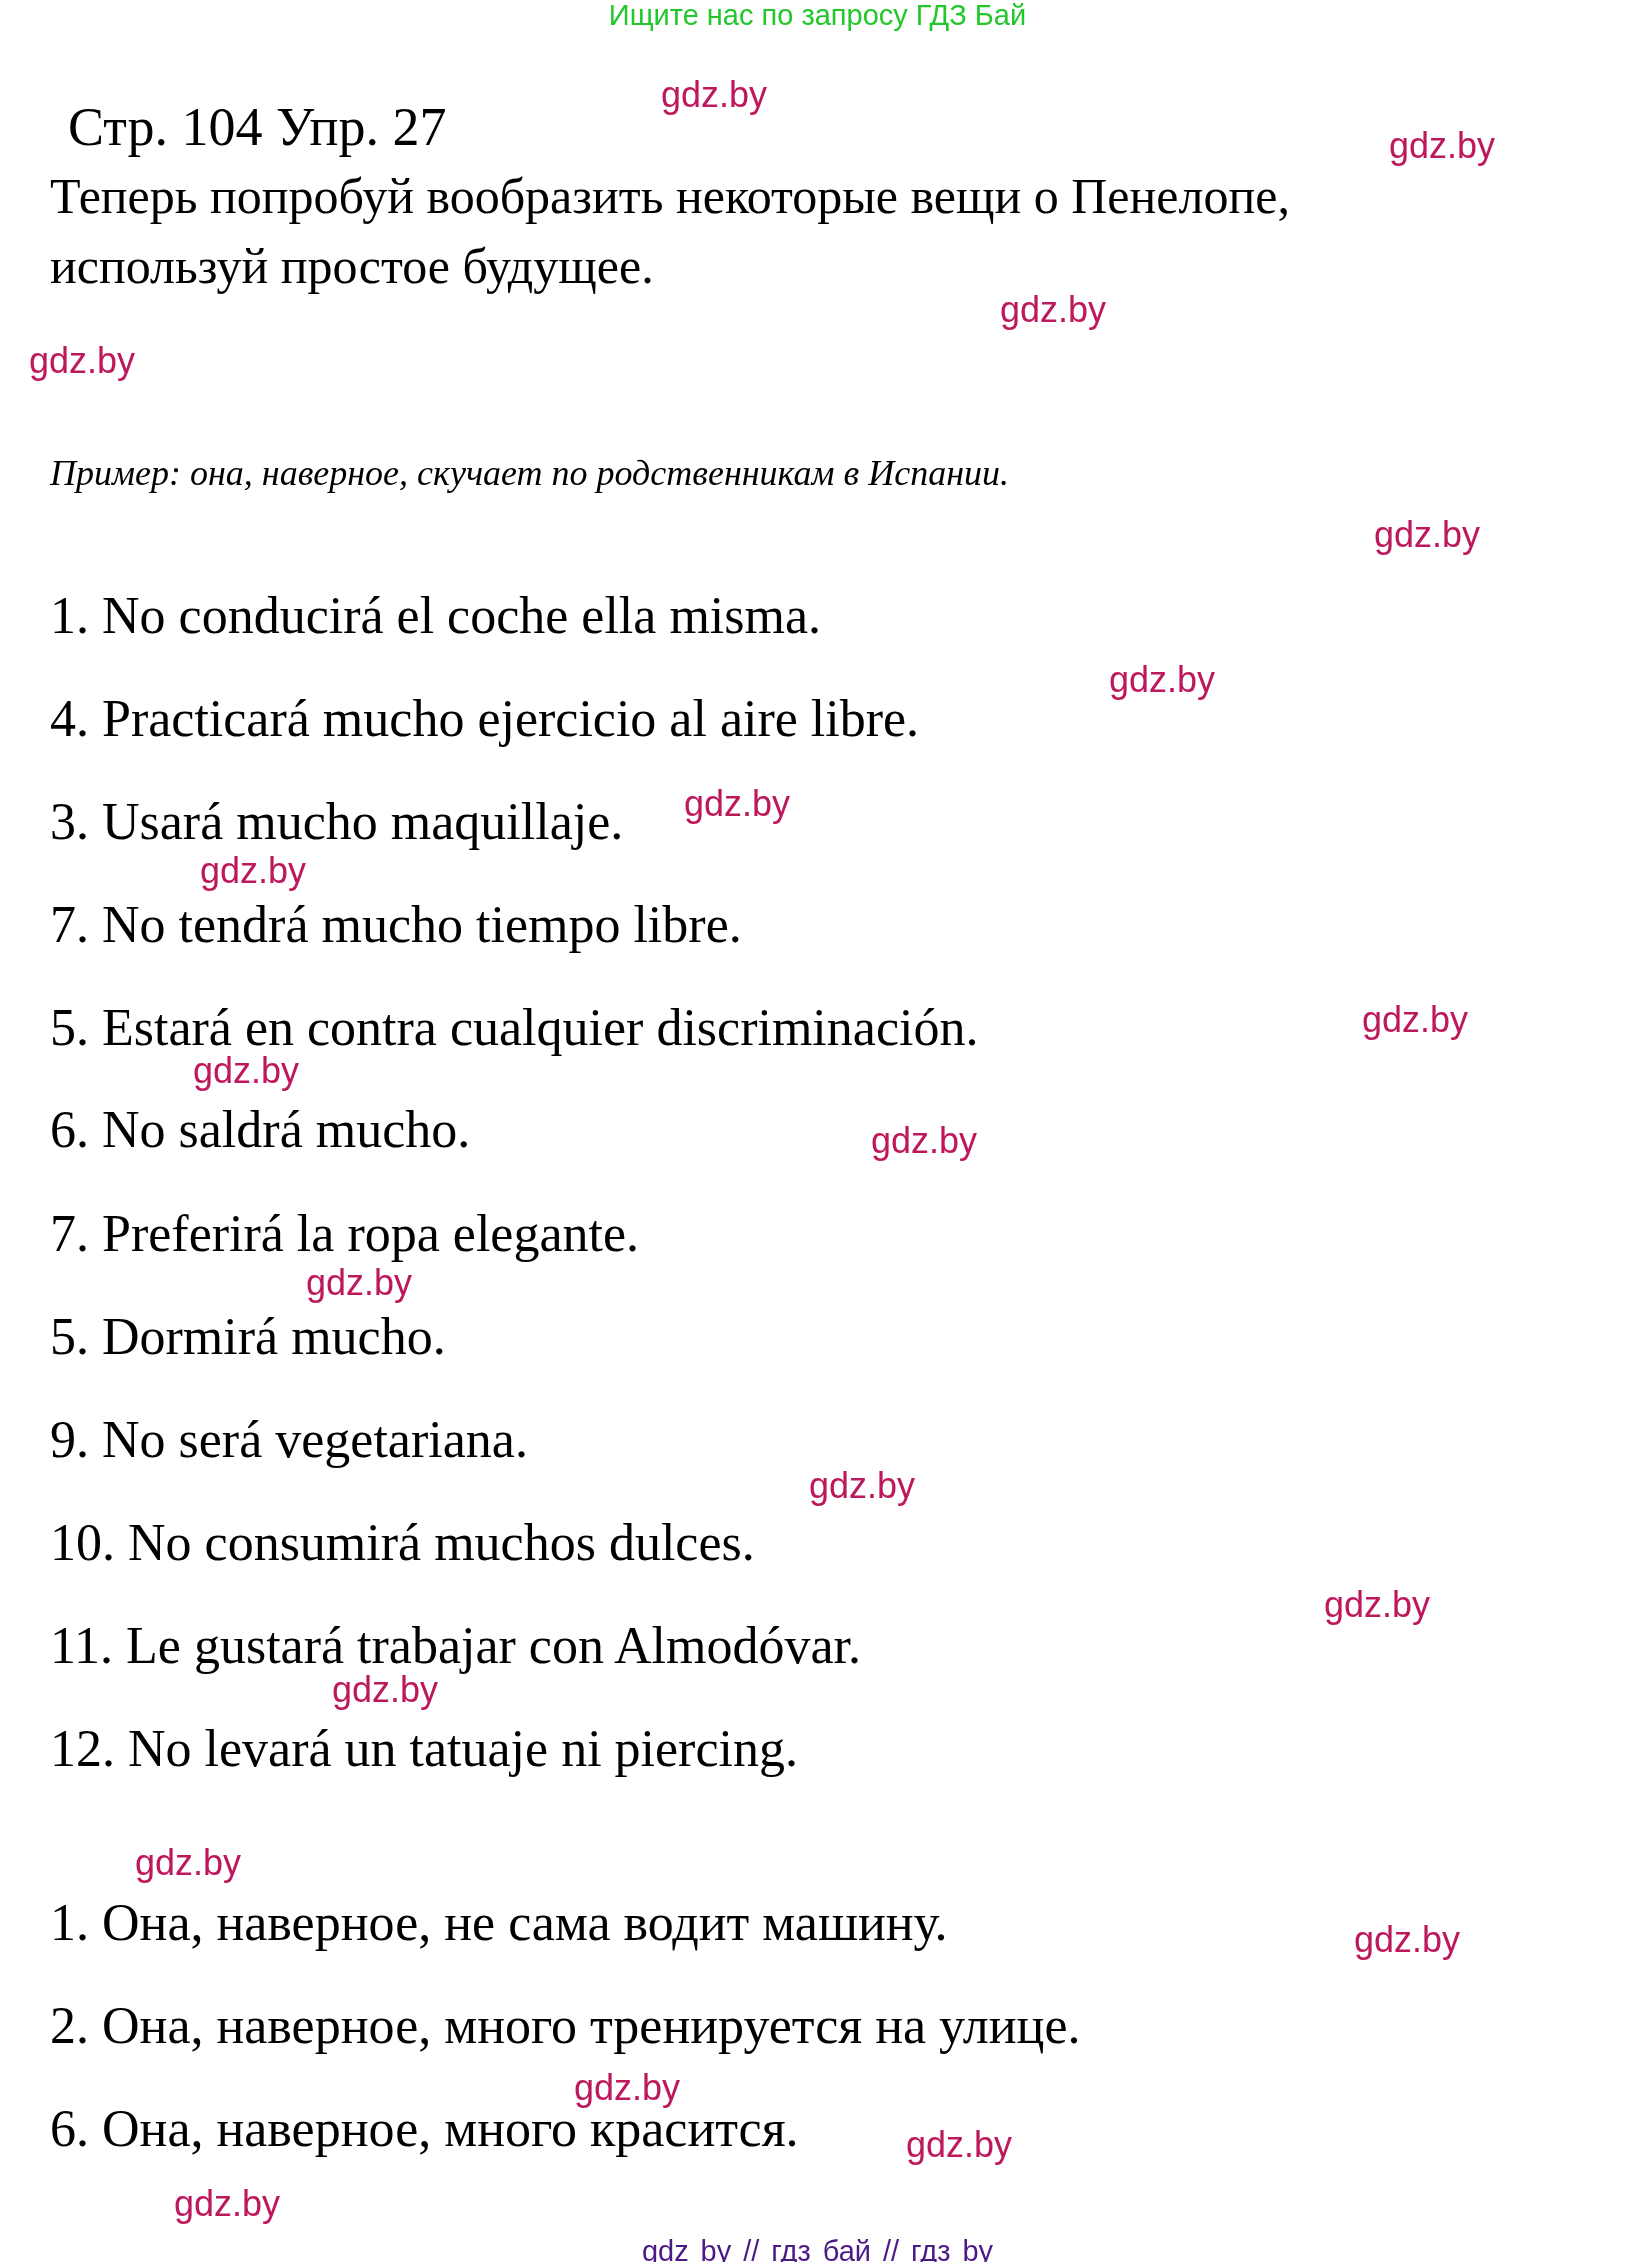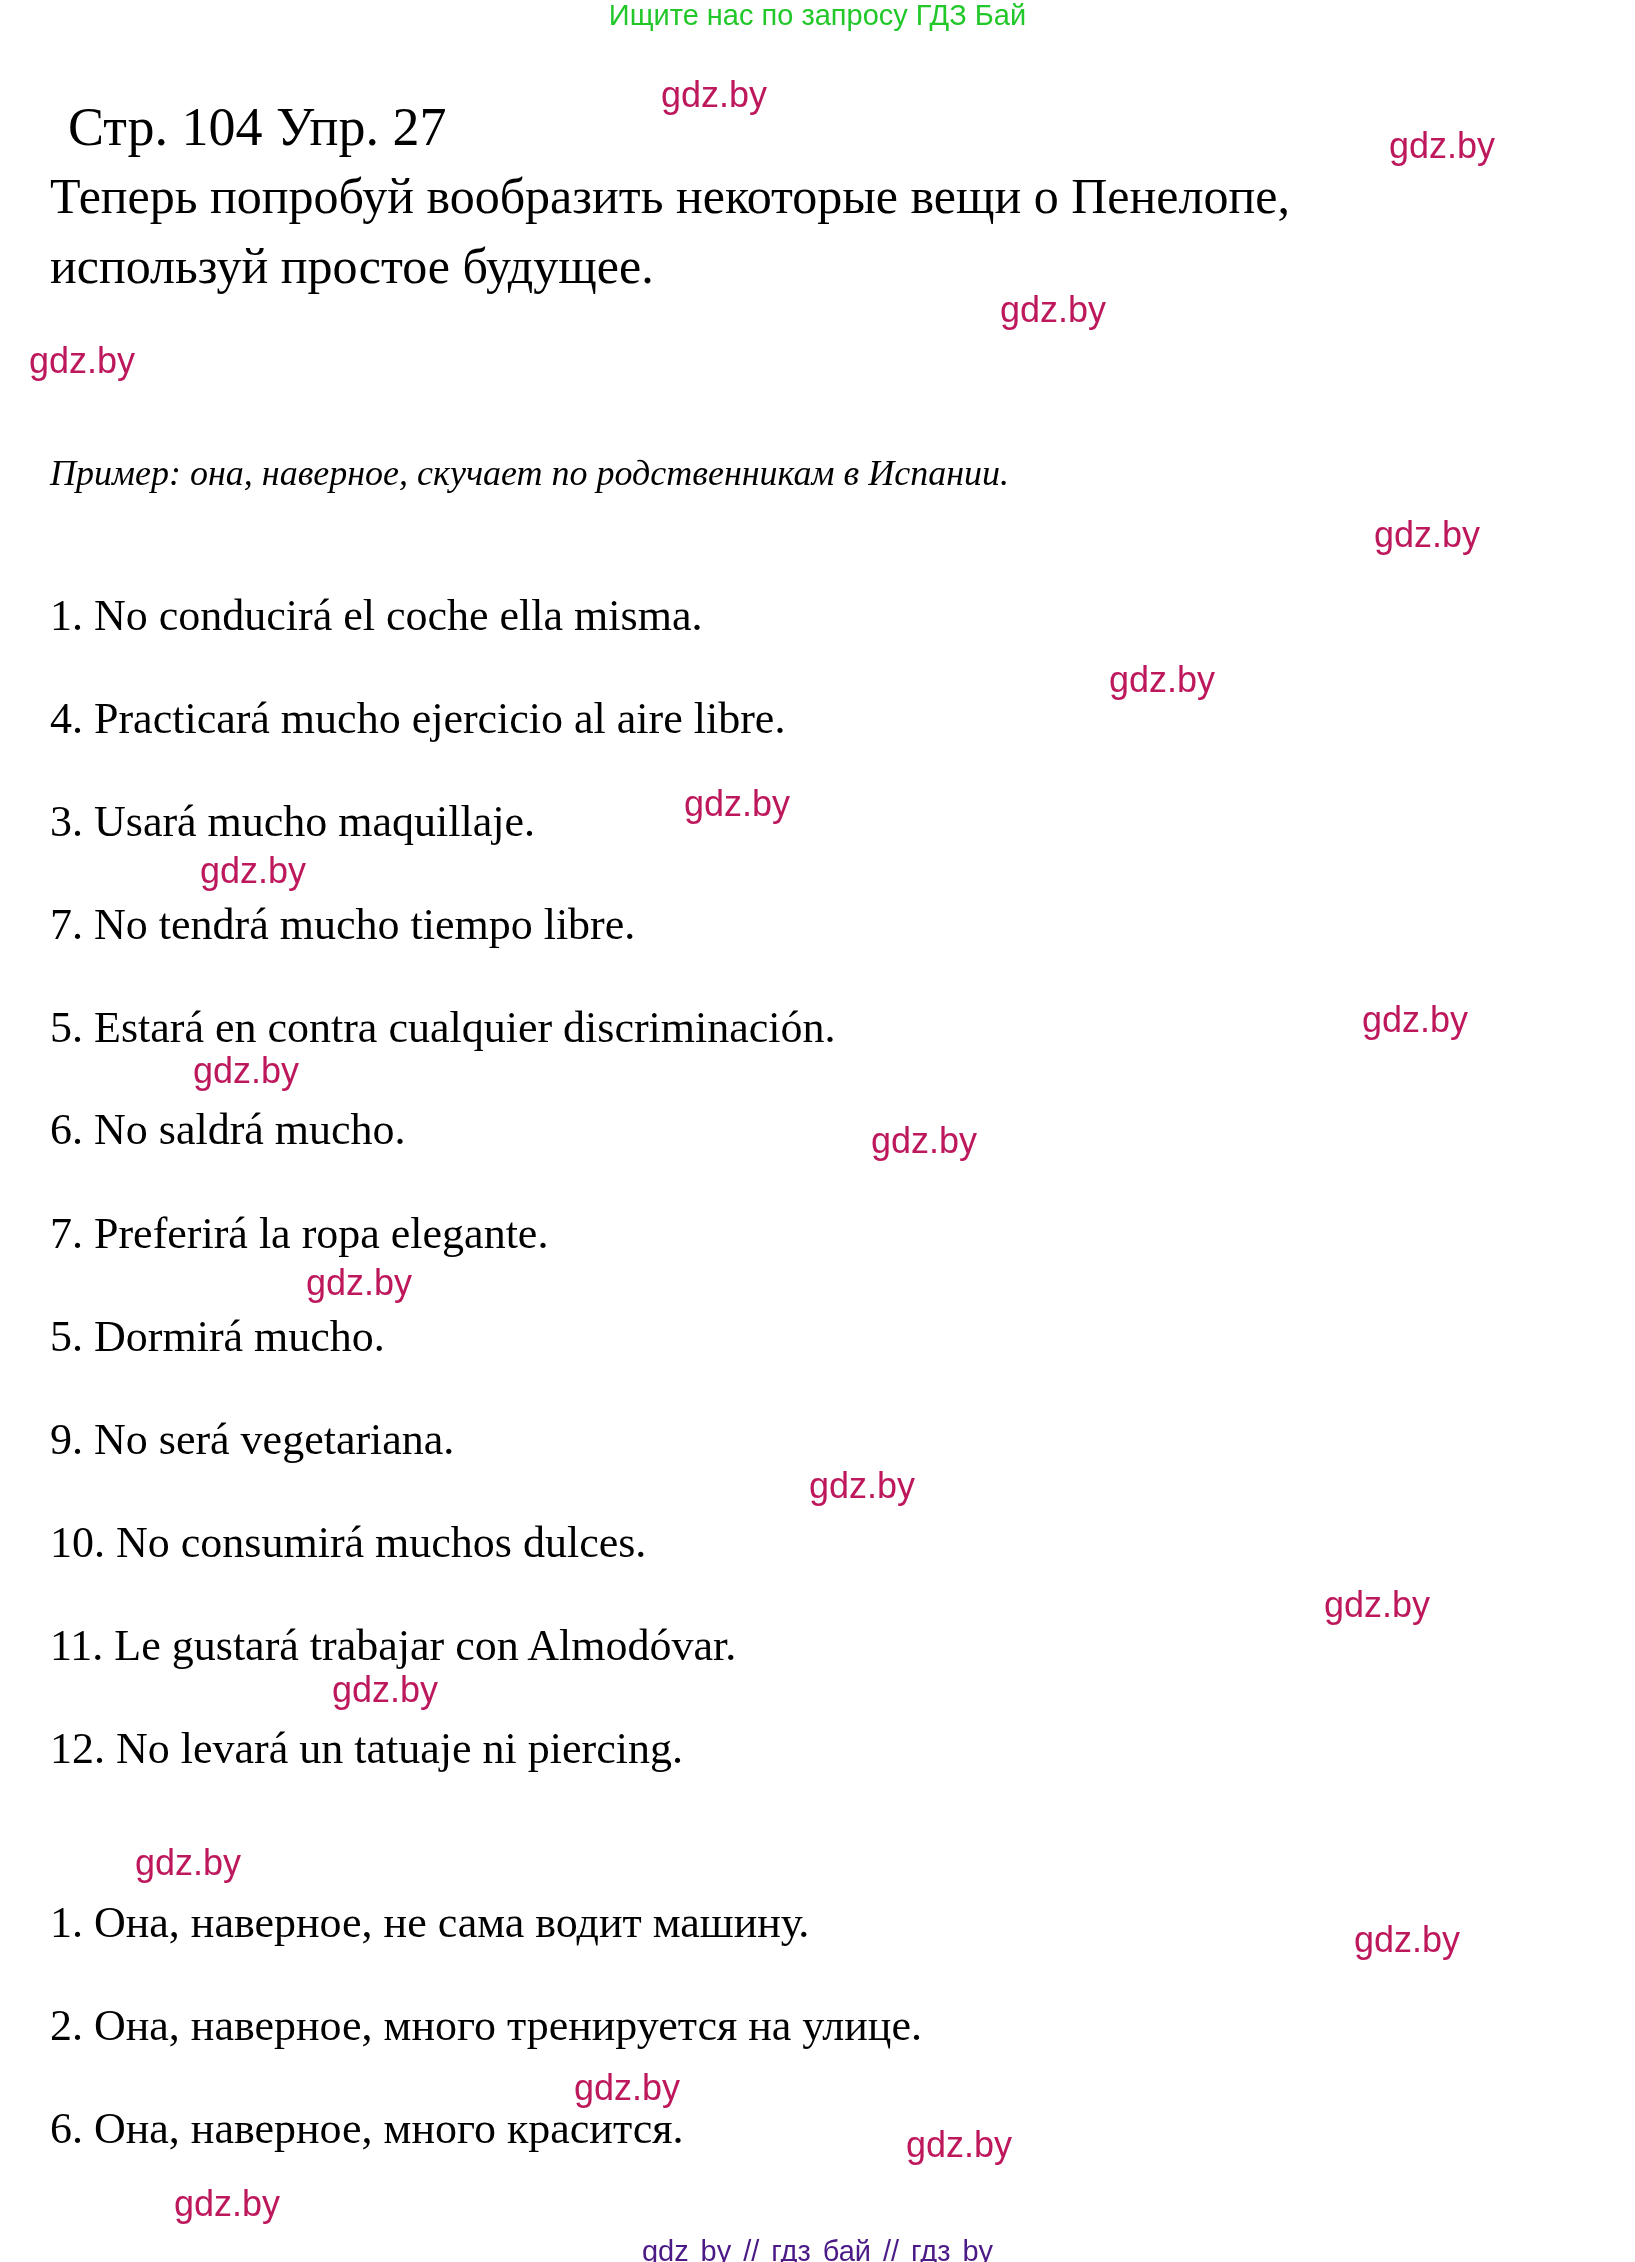--- a/index.html
+++ b/index.html
@@ -6,21 +6,21 @@
   body { width:1635px; height:2263px; position:relative; overflow:hidden; }
   .abs { position:absolute; white-space:nowrap; }
   .top-banner { left:0; width:1635px; top:-1.9px; text-align:center; color:#22c72a;
     font-family:"Liberation Sans", sans-serif; font-size:29px; line-height:35px; }
   .title { left:56px; top:97px; font-family:"Liberation Serif", serif; font-weight:normal;
     font-size:54px; line-height:60px; color:#000;margin-left:12px; }
   .task { left:50px; font-family:"Liberation Serif", serif; font-weight:normal;
     font-size:50px; line-height:58px; color:#000; }
   .example { left:50px; top:408px; font-family:"Liberation Serif", serif; font-style:italic;
     font-size:36px; line-height:62px; color:#000;margin-top:34px; }
-  .item { left:50px; font-family:"Liberation Serif", serif; font-size:44px; line-height:62px; color:#000; }
+  .item { left:50px; font-family:"Liberation Serif", serif; font-size:52px; line-height:62px; color:#000; }
   .wm { font-family:"Liberation Sans", sans-serif; font-size:36px; line-height:33px; color:#be185d; }
   .footer { left:0; width:1635px; top:2235px; text-align:center; color:#4b1a87;
     font-family:"Liberation Sans", sans-serif; font-size:29px; line-height:33px; word-spacing:3.9px; }
 </style>
 </head>
 <body>
 
 <div class="abs top-banner">Ищите нас по запросу ГДЗ Бай</div>
 
 <div class="abs title">Стр. 104 Упр. 27</div>

